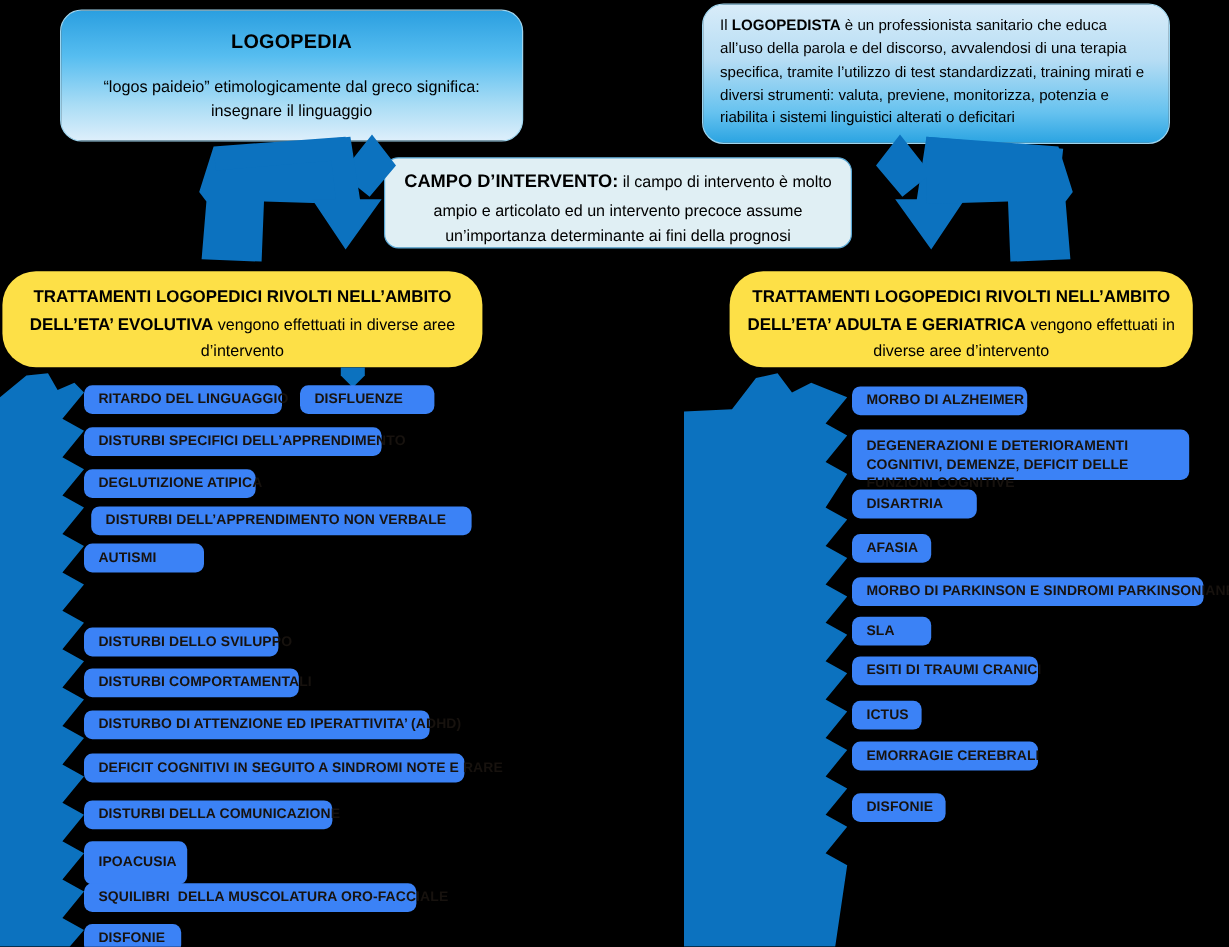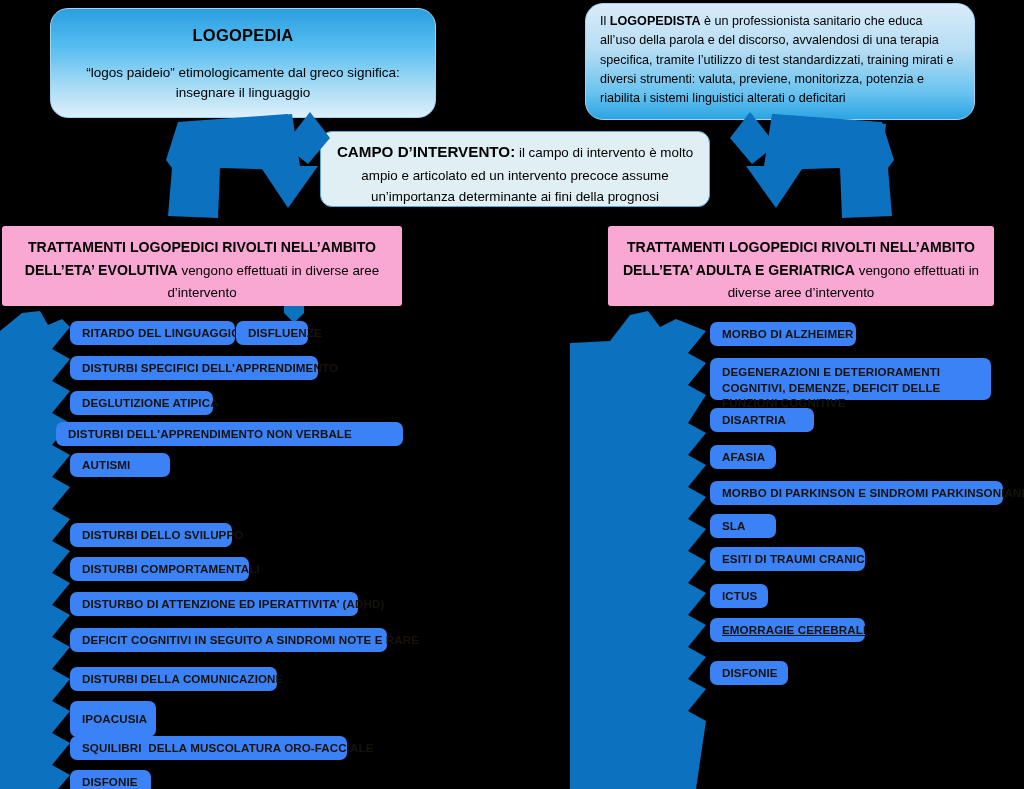--- a/index.html
+++ b/index.html
@@ -38,21 +38,21 @@
     padding:8px 14px;
   }
   #campo-box .t1{font-size:13.4px;line-height:1.62;}
   #campo-box .t1 b{font-weight:bold;font-size:15.2px;}
 
   
   .bigarrow{position:absolute;}
 
   
   .headbox{
-    position:absolute;background:#f9a8d4;border-radius:3px;box-sizing:border-box;
+    position:absolute;background:#fde047;border-radius:28px;box-sizing:border-box;
     padding:10px 14px;text-align:center;line-height:1.62;font-size:13.4px;
   }
   .headbox b{font-weight:bold;font-size:14.1px;}
   #head-left{left:2px;top:226px;width:400px;height:80px;}
   #head-right{left:608px;top:226px;width:386px;height:80px;}
 
   
   .spine{position:absolute;}
 
   
@@ -150,38 +150,38 @@
       L 118,406 L 136,416
       L 126,484
       L 0,484 L 0,38 L 40,36 Z"></path>
   </svg>
 
   <svg class="pent" style="left:282px;top:306px;" width="24" height="18" viewBox="0 0 24 18">
     <polygon points="2,0 22,0 22,7 12,17 2,7" fill="#0c72bf"></polygon>
   </svg>
 
   <div class="pill" style="left:70px;top:321px;width:165px;height:24px;">RITARDO DEL LINGUAGGIO</div>
-  <div class="pill" style="left:236px;top:321px;width:72px;height:24px;padding-left:12px;">DISFLUENZE</div>
+  <div class="pill" style="left:250px;top:321px;width:112px;height:24px;padding-left:12px;">DISFLUENZE</div>
   <div class="pill" style="left:70px;top:356px;width:248px;height:24px;">DISTURBI SPECIFICI DELL’APPRENDIMENTO</div>
   <div class="pill" style="left:70px;top:391px;width:143px;height:24px;">DEGLUTIZIONE ATIPICA</div>
-  <div class="pill" style="left:56px;top:422px;width:347px;height:24px;">DISTURBI DELL’APPRENDIMENTO NON VERBALE</div>
+  <div class="pill" style="left:76px;top:422px;width:317px;height:24px;">DISTURBI DELL’APPRENDIMENTO NON VERBALE</div>
   <div class="pill" style="left:70px;top:453px;width:100px;height:24px;">AUTISMI</div>
   <div class="pill" style="left:70px;top:523px;width:162px;height:24px;">DISTURBI DELLO SVILUPPO</div>
   <div class="pill" style="left:70px;top:557px;width:179px;height:24px;">DISTURBI COMPORTAMENTALI</div>
   <div class="pill" style="left:70px;top:592px;width:288px;height:24px;">DISTURBO DI ATTENZIONE ED IPERATTIVITA’ (ADHD)</div>
   <div class="pill" style="left:70px;top:628px;width:317px;height:24px;">DEFICIT COGNITIVI IN SEGUITO A SINDROMI NOTE E RARE</div>
   <div class="pill" style="left:70px;top:667px;width:207px;height:24px;">DISTURBI DELLA COMUNICAZIONE</div>
   <div class="pill" style="left:70px;top:701px;width:86px;height:36px;">IPOACUSIA</div>
   <div class="pill" style="left:70px;top:736px;width:277px;height:24px;">SQUILIBRI  DELLA MUSCOLATURA ORO-FACCIALE</div>
   <div class="pill" style="left:70px;top:770px;width:81px;height:24px;">DISFONIE</div>
 
   <div class="pill" style="left:710px;top:322px;width:146px;height:24px;">MORBO DI ALZHEIMER</div>
   <div class="pill two" style="left:710px;top:358px;width:281px;height:42px;">DEGENERAZIONI E DETERIORAMENTI COGNITIVI, DEMENZE, DEFICIT DELLE FUNZIONI COGNITIVE</div>
   <div class="pill" style="left:710px;top:408px;width:104px;height:24px;">DISARTRIA</div>
   <div class="pill" style="left:710px;top:445px;width:66px;height:24px;">AFASIA</div>
   <div class="pill" style="left:710px;top:481px;width:293px;height:24px;">MORBO DI PARKINSON E SINDROMI PARKINSONIANE</div>
   <div class="pill" style="left:710px;top:514px;width:66px;height:24px;">SLA</div>
   <div class="pill" style="left:710px;top:547px;width:155px;height:24px;">ESITI DI TRAUMI CRANICI</div>
   <div class="pill" style="left:710px;top:584px;width:58px;height:24px;">ICTUS</div>
-  <div class="pill" style="left:710px;top:618px;width:155px;height:24px;text-decoration:underline;">EMORRAGIE CEREBRALI</div>
+  <div class="pill" style="left:710px;top:618px;width:155px;height:24px;">EMORRAGIE CEREBRALI</div>
   <div class="pill" style="left:710px;top:661px;width:78px;height:24px;">DISFONIE</div>
 
 </div>
 
 </body></html>

